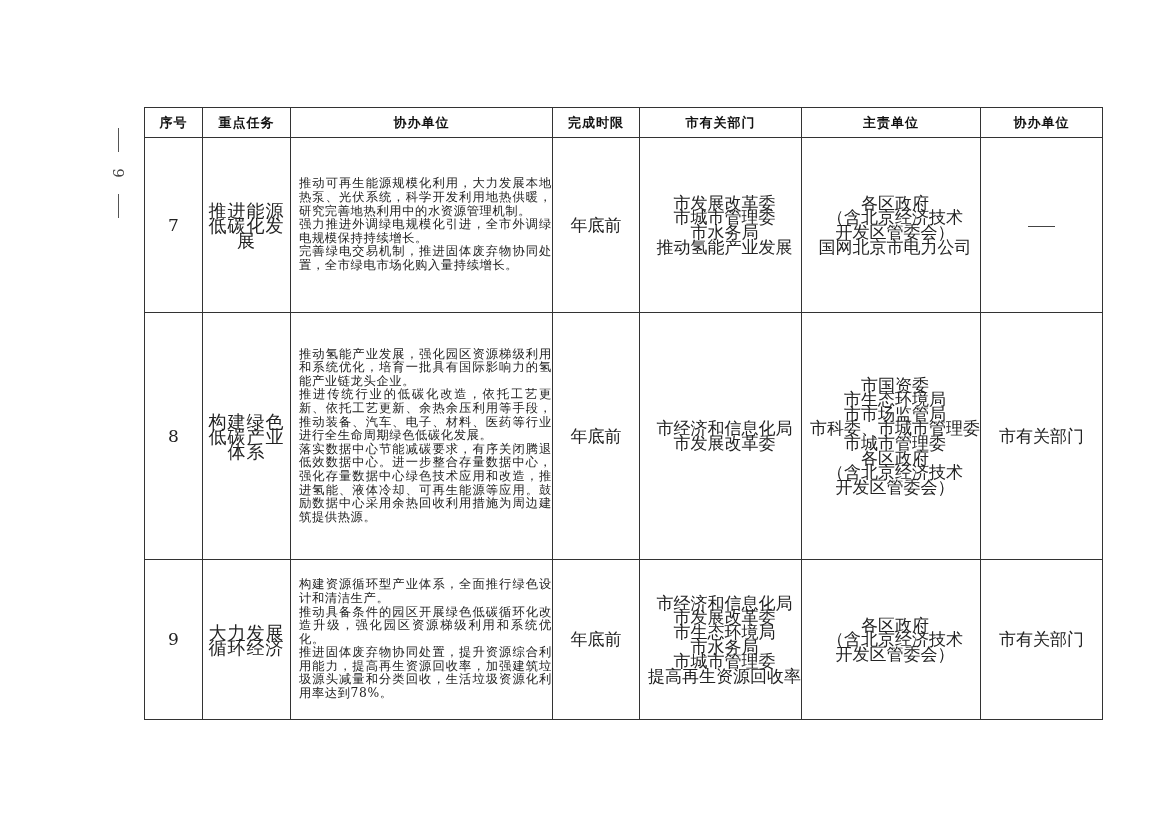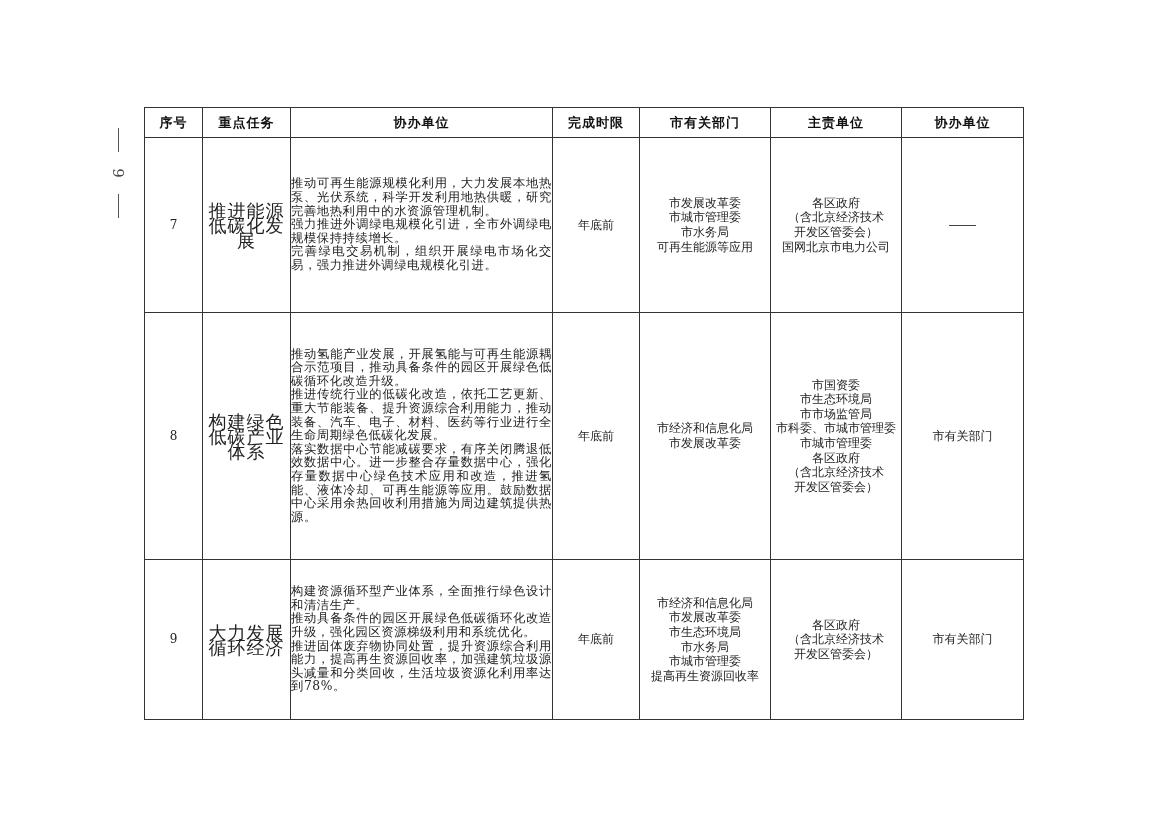--- a/index.html
+++ b/index.html
@@ -6,26 +6,26 @@
   body { width: 1169px; height: 826px; position: relative; overflow: hidden;
          font-family: "DejaVu Serif", "Liberation Serif", serif; color: #222; }
   .page-number { position: absolute; left: 106px; top: 128px; width: 24px; height: 90px;
                  display: flex; flex-direction: column; align-items: center; justify-content: space-between; }
   .pn-dash { width: 1px; height: 24px; background: #555; }
   .pn-num { transform: rotate(90deg); font-size: 15px; color: #444; font-family: "DejaVu Serif", serif; }
   table.plan { position: absolute; left: 144px; top: 107px; border-collapse: collapse; table-layout: fixed; }
   table.plan th, table.plan td { border: 1.4px solid #333; padding: 0; vertical-align: middle; }
   table.plan th { font-family: "DejaVu Sans", "Liberation Sans", sans-serif; font-weight: bold; font-size: 13px;
                   height: 29px; text-align: center; letter-spacing: 1px; color: #111; }
-  td.c-idx, td.c-time, td.c-lead, td.c-main, td.c-assist { text-align: center; font-size: 12px; line-height: 14.6px; }
+  td.c-idx, td.c-time, td.c-lead, td.c-main, td.c-assist { text-align: center; font-size: 17px; line-height: 14.6px; }
   td.c-task { text-align: center; font-size: 18px; line-height: 15px; padding-left: 9px; padding-right: 6px; letter-spacing: 1px; }
   td.c-measure { text-align: left; font-size: 12.3px; line-height: 13.6px; padding: 0 6px 0 7px; letter-spacing: 0.6px; text-align: justify; }
   td.c-main { white-space: nowrap; }
   td.c-lead { white-space: nowrap; }
-  .line { display: block; }
+  .line { display: block; margin-left: 8px; }
   .dash-cell { display: inline-block; width: 27px; height: 1px; background: #444; vertical-align: middle; }
 </style>
 </head>
 <body>
 
 <div class="page-number">
   <span class="pn-dash"></span>
   <span class="pn-num">9</span>
   <span class="pn-dash"></span>
 </div>
@@ -52,46 +52,46 @@
     </tr>
   </thead>
   <tbody>
 
     <tr style="height:175px">
       <td class="c-idx">7</td>
       <td class="c-task">推进能源低碳化发展</td>
       <td class="c-measure">
         <span class="line">推动可再生能源规模化利用，大力发展本地热泵、光伏系统，科学开发利用地热供暖，研究完善地热利用中的水资源管理机制。</span>
         <span class="line">强力推进外调绿电规模化引进，全市外调绿电规模保持持续增长。</span>
-        <span class="line">完善绿电交易机制，组织开展绿电市场化交易，强力推进外调绿电规模化引进。</span>
+        <span class="line">完善绿电交易机制，推进固体废弃物协同处置，全市绿电市场化购入量持续增长。</span>
       </td>
       <td class="c-time">年底前</td>
       <td class="c-lead">
         <span class="line">市发展改革委</span>
         <span class="line">市城市管理委</span>
         <span class="line">市水务局</span>
-        <span class="line">可再生能源等应用</span>
+        <span class="line">推动氢能产业发展</span>
       </td>
       <td class="c-main">
         <span class="line">各区政府</span>
         <span class="line">（含北京经济技术</span>
         <span class="line">开发区管委会）</span>
         <span class="line">国网北京市电力公司</span>
       </td>
       <td class="c-assist">
         <span class="dash-cell"></span>
       </td>
     </tr>
 
     <tr style="height:247px">
       <td class="c-idx">8</td>
       <td class="c-task">构建绿色低碳产业体系</td>
       <td class="c-measure">
-        <span class="line">推动氢能产业发展，开展氢能与可再生能源耦合示范项目，推动具备条件的园区开展绿色低碳循环化改造升级。</span>
-        <span class="line">推进传统行业的低碳化改造，依托工艺更新、重大节能装备、提升资源综合利用能力，推动装备、汽车、电子、材料、医药等行业进行全生命周期绿色低碳化发展。</span>
+        <span class="line">推动氢能产业发展，强化园区资源梯级利用和系统优化，培育一批具有国际影响力的氢能产业链龙头企业。</span>
+        <span class="line">推进传统行业的低碳化改造，依托工艺更新、依托工艺更新、余热余压利用等手段，推动装备、汽车、电子、材料、医药等行业进行全生命周期绿色低碳化发展。</span>
         <span class="line">落实数据中心节能减碳要求，有序关闭腾退低效数据中心。进一步整合存量数据中心，强化存量数据中心绿色技术应用和改造，推进氢能、液体冷却、可再生能源等应用。鼓励数据中心采用余热回收利用措施为周边建筑提供热源。</span>
       </td>
       <td class="c-time">年底前</td>
       <td class="c-lead">
         <span class="line">市经济和信息化局</span>
         <span class="line">市发展改革委</span>
       </td>
       <td class="c-main">
         <span class="line">市国资委</span>
         <span class="line">市生态环境局</span>

